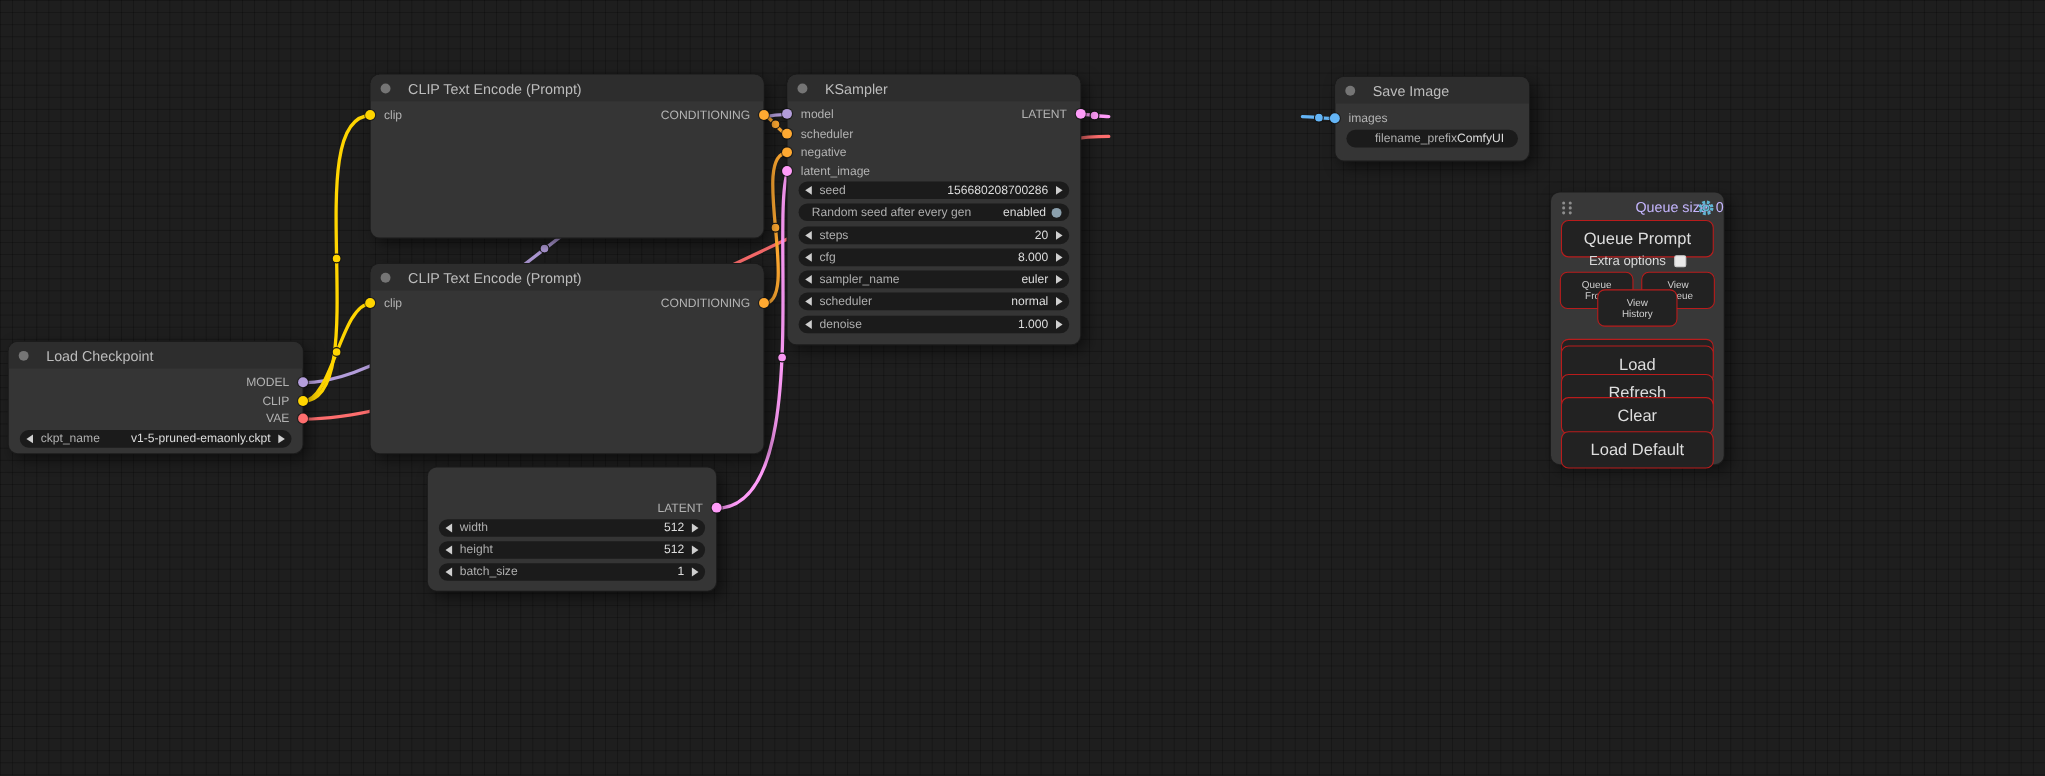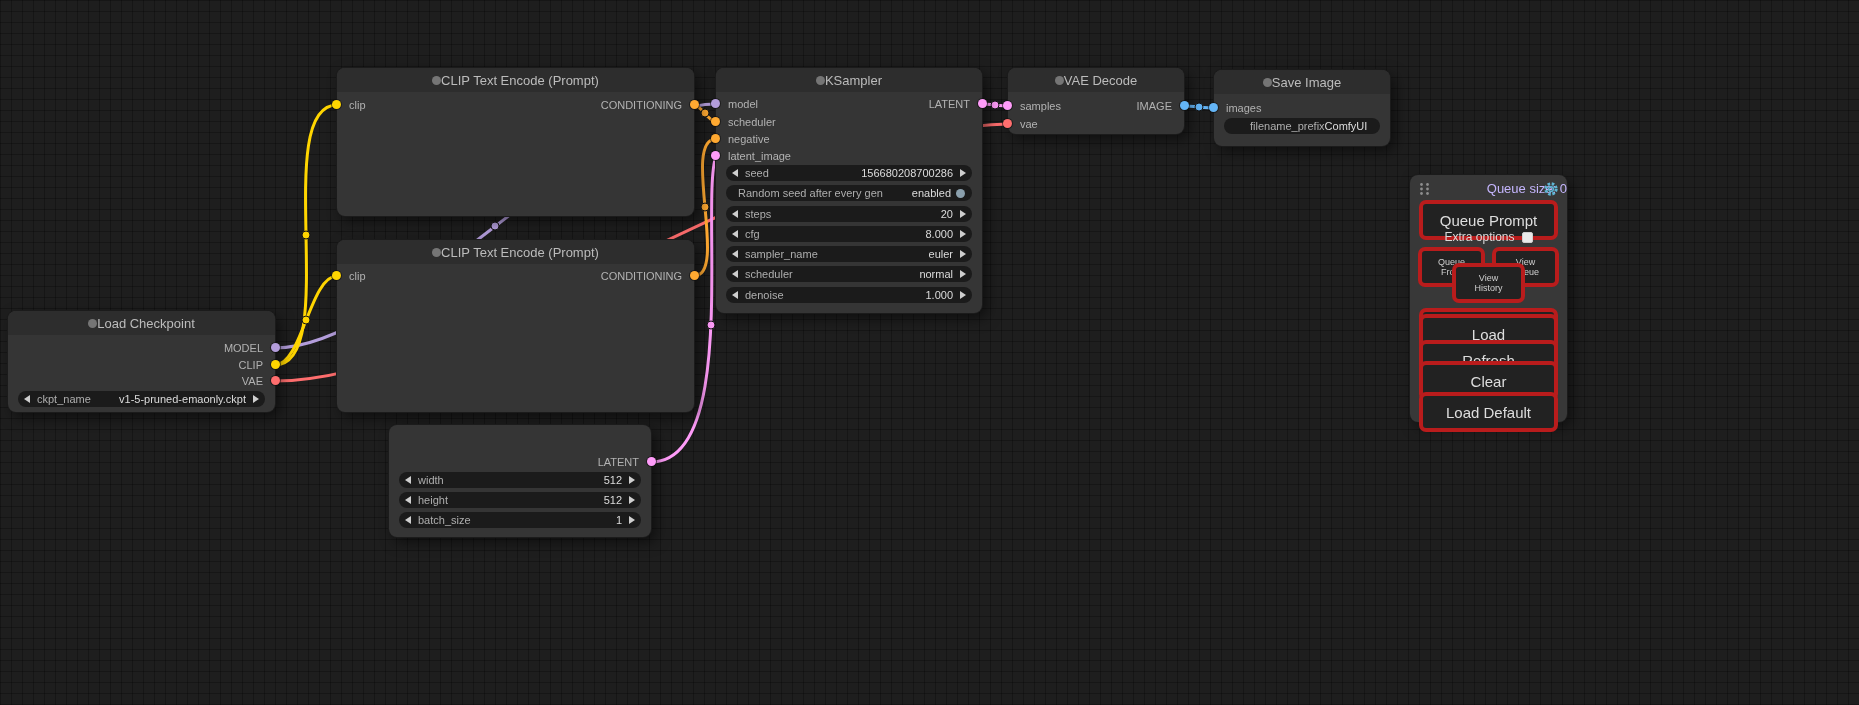--- a/index.html
+++ b/index.html
@@ -14,21 +14,21 @@
     background-size:11px 11px;
   }
 
   .wires { position:absolute; left:0; top:0; pointer-events:none; }
   .wire { fill:none; stroke-width:3; stroke-linecap:round; }
   .wdot { stroke:#141414; stroke-width:1; }
 
   .node { position:absolute; background:#353535; border-radius:8px;
     box-shadow:0 0 0 1px #1b1b1b, 5px 5px 14px rgba(0,0,0,.55); }
   .nheader { position:absolute; top:0; left:0; right:0; height:24px; background:#2d2d2d;
-    border-radius:8px 8px 0 0; display:flex; align-items:center; padding:0 9px; gap:0;justify-content:center; }
+    border-radius:8px 8px 0 0; display:flex; align-items:center; padding:0 9px; gap:16px; }
   .tdot { width:9px; height:9px; border-radius:50%; background:#757575; flex:none; }
   .ntitle { color:#bcbcbc; font-size:13px; white-space:nowrap; }
 
   .slot-label { position:absolute; font-size:11px; color:#b2b2b2; line-height:14px; white-space:nowrap; }
   .slot-label.right { text-align:right; }
   .dot { position:absolute; width:9px; height:9px; border-radius:50%; box-shadow:0 0 0 1px rgba(15,15,15,.6); }
   .dot.in { left:-5px; }
   .dot.out { right:-5px; }
 
   .widget { position:absolute; left:10px; right:10px; height:16px; background:#1b1b1b;
@@ -40,21 +40,21 @@
   .tri.right { border-top:4px solid transparent; border-bottom:4px solid transparent; border-left:6px solid #cfcfcf; }
   .toggle-dot { width:9px; height:9px; border-radius:50%; flex:none; margin-right:1px; }
 
   .prompt-box { position:absolute; left:8px; right:8px; background:#161616; border-radius:3px;
     color:#d4d4d4; font-family:"DejaVu Sans Mono",monospace; font-size:10px; line-height:1.65;
     padding:3px 6px; white-space:pre-wrap; overflow:hidden; }
 
   .qpanel { position:absolute; left:1410px; top:175px; width:157px; height:247px; background:#383838;
     border-radius:8px; box-shadow:0 0 0 1px #1b1b1b, 5px 5px 14px rgba(0,0,0,.5); }
   .qtitle { position:absolute; top:6px; left:0; right:0; text-align:right; color:#c4b5fd; font-size:13px; }
-  .qbtn { position:absolute; left:9px; right:9px; height:21px; background:#222; border:4px solid #b91c1c;
+  .qbtn { position:absolute; left:9px; right:9px; height:21px; background:#222; border:1px solid #b91c1c;
     border-radius:7px; color:#dedede; font-size:15px; display:flex; align-items:center; justify-content:center;
     font-family:inherit; cursor:pointer; padding:16px; }
   .qbtn.small { font-size:9px; height:13px; color:#cfcfcf; border-radius:7px; }
   .extra-row { position:absolute; top:55px; left:0; right:0; display:flex; align-items:center;
     justify-content:center; gap:7px; color:#dadada; font-size:12px; }
   .checkbox { width:11px; height:11px; border:1px solid #cfcfcf; background:#e9e9e9; border-radius:2px; flex:none; }
 </style>
 </head>
 <body>
 
@@ -198,32 +198,20 @@
       <span class="tri right"></span>
     </div>
     <div class="widget" style="top:219px;">
       <span class="tri left"></span>
       <span class="wlabel">denoise</span>
       <span class="wvalue">1.000</span>
       <span class="tri right"></span>
     </div>
   </div>
 
-  <div class="node" style="left:1008px; top:68px; width:176px; height:66px;">
-    <div class="nheader">
-      <span class="tdot"></span>
-      <span class="ntitle">VAE Decode</span>
-    </div>
-    <span class="dot in" style="top: 33px; background-color: rgb(255, 156, 249);"></span>
-    <span class="slot-label" style="left:12px; top:31px;">samples</span>
-    <span class="dot in" style="top: 51px; background-color: rgb(255, 110, 110);"></span>
-    <span class="slot-label" style="left:12px; top:49px;">vae</span>
-    <span class="slot-label right" style="right:12px; top:31px;">IMAGE</span>
-    <span class="dot out" style="top: 33px; background-color: rgb(100, 181, 246);"></span>
-  </div>
 
   <div class="node" style="left:1214px; top:70px; width:176px; height:76px;">
     <div class="nheader">
       <span class="tdot"></span>
       <span class="ntitle">Save Image</span>
     </div>
     <span class="dot in" style="top: 33px; background-color: rgb(100, 181, 246);"></span>
     <span class="slot-label" style="left:12px; top:31px;">images</span>
     <div class="widget" style="top:48px;">
       <span class="wlabel" style="margin-left:20px;">filename_prefix</span>

